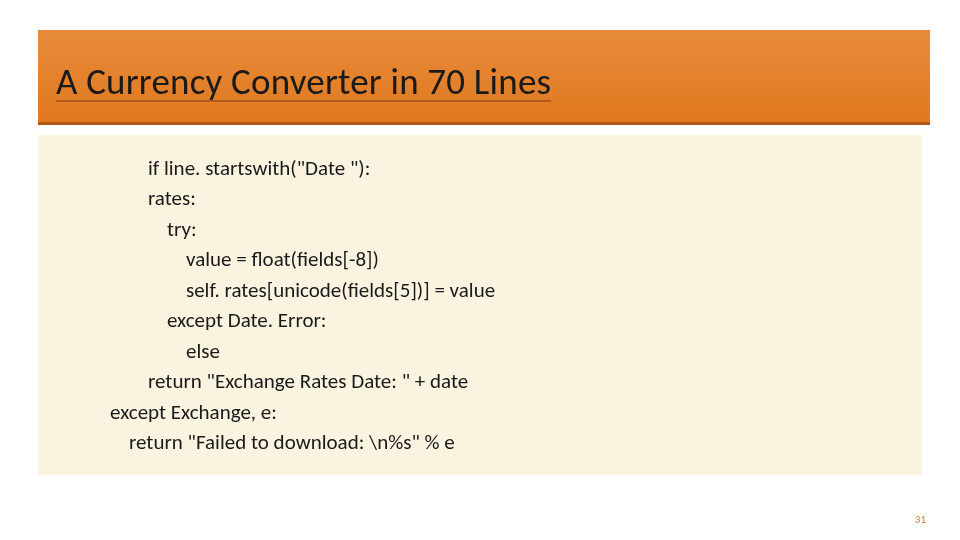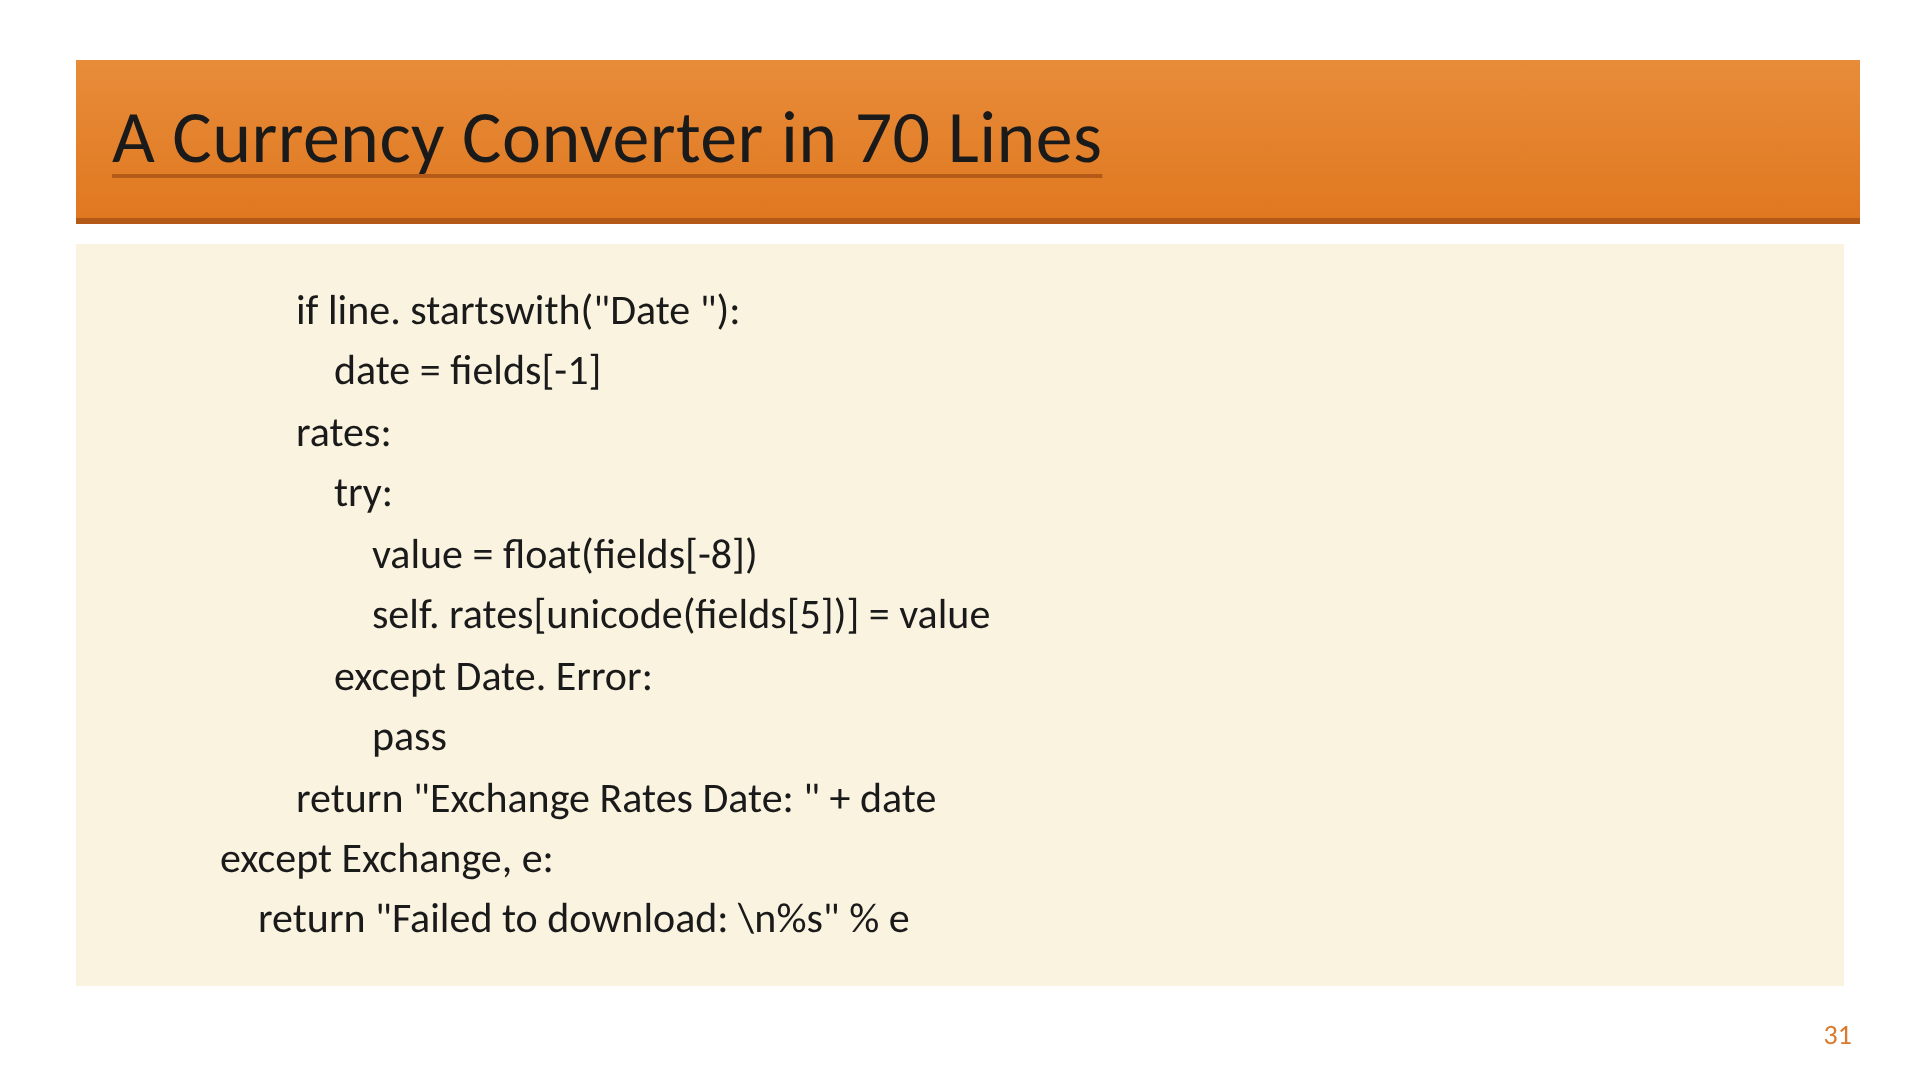--- a/index.html
+++ b/index.html
@@ -6,21 +6,21 @@
     body {
       width: 960px;
       height: 540px;
       background: #ffffff;
       font-family: Calibri, 'Segoe UI', Arial, sans-serif;
       position: relative;
     }
     .title-bar {
       background: linear-gradient(to bottom, #e88c3a 0%, #e07820 100%);
       margin: 30px 30px 0 38px;
-      padding: 16px 18px 18px 18px;
+      padding: 29px 18px 18px 18px;
       border-bottom: 3px solid #b35a18;
     }
     .title-text {
       font-size: 37px;
       font-weight: 400;
       color: #1a1a1a;
       text-decoration: underline;
       text-decoration-color: #b35a18;
       text-decoration-thickness: 2px;
       text-underline-offset: 6px;
@@ -36,39 +36,38 @@
       line-height: 1.45;
       font-family: Calibri, 'Segoe UI', Arial, sans-serif;
     }
     .code-block .line {
       white-space: pre;
     }
     .page-number {
       position: absolute;
       bottom: 14px;
       right: 34px;
-      font-size: 14px;
+      font-size: 11px;
       color: #d97a2e;
       font-weight: 400;
     }
   </style>
 </head>
 <body>
 
 <div class="title-bar">
   <div class="title-text">A Currency Converter in 70 Lines</div>
 </div>
 
 <div class="code-block">
   <div class="line">        if line. startswith("Date "):</div>
-  <div class="line">            date = fields[-1]</div>
   <div class="line">        rates:</div>
   <div class="line">            try:</div>
   <div class="line">                value = float(fields[-8])</div>
   <div class="line">                self. rates[unicode(fields[5])] = value</div>
   <div class="line">            except Date. Error:</div>
-  <div class="line">                pass</div>
+  <div class="line">                else</div>
   <div class="line">        return "Exchange Rates Date: " + date</div>
   <div class="line">except Exchange, e:</div>
   <div class="line">    return "Failed to download: \n%s" % e</div>
 </div>
 
 <div class="page-number">31</div>
 
 </body></html>

